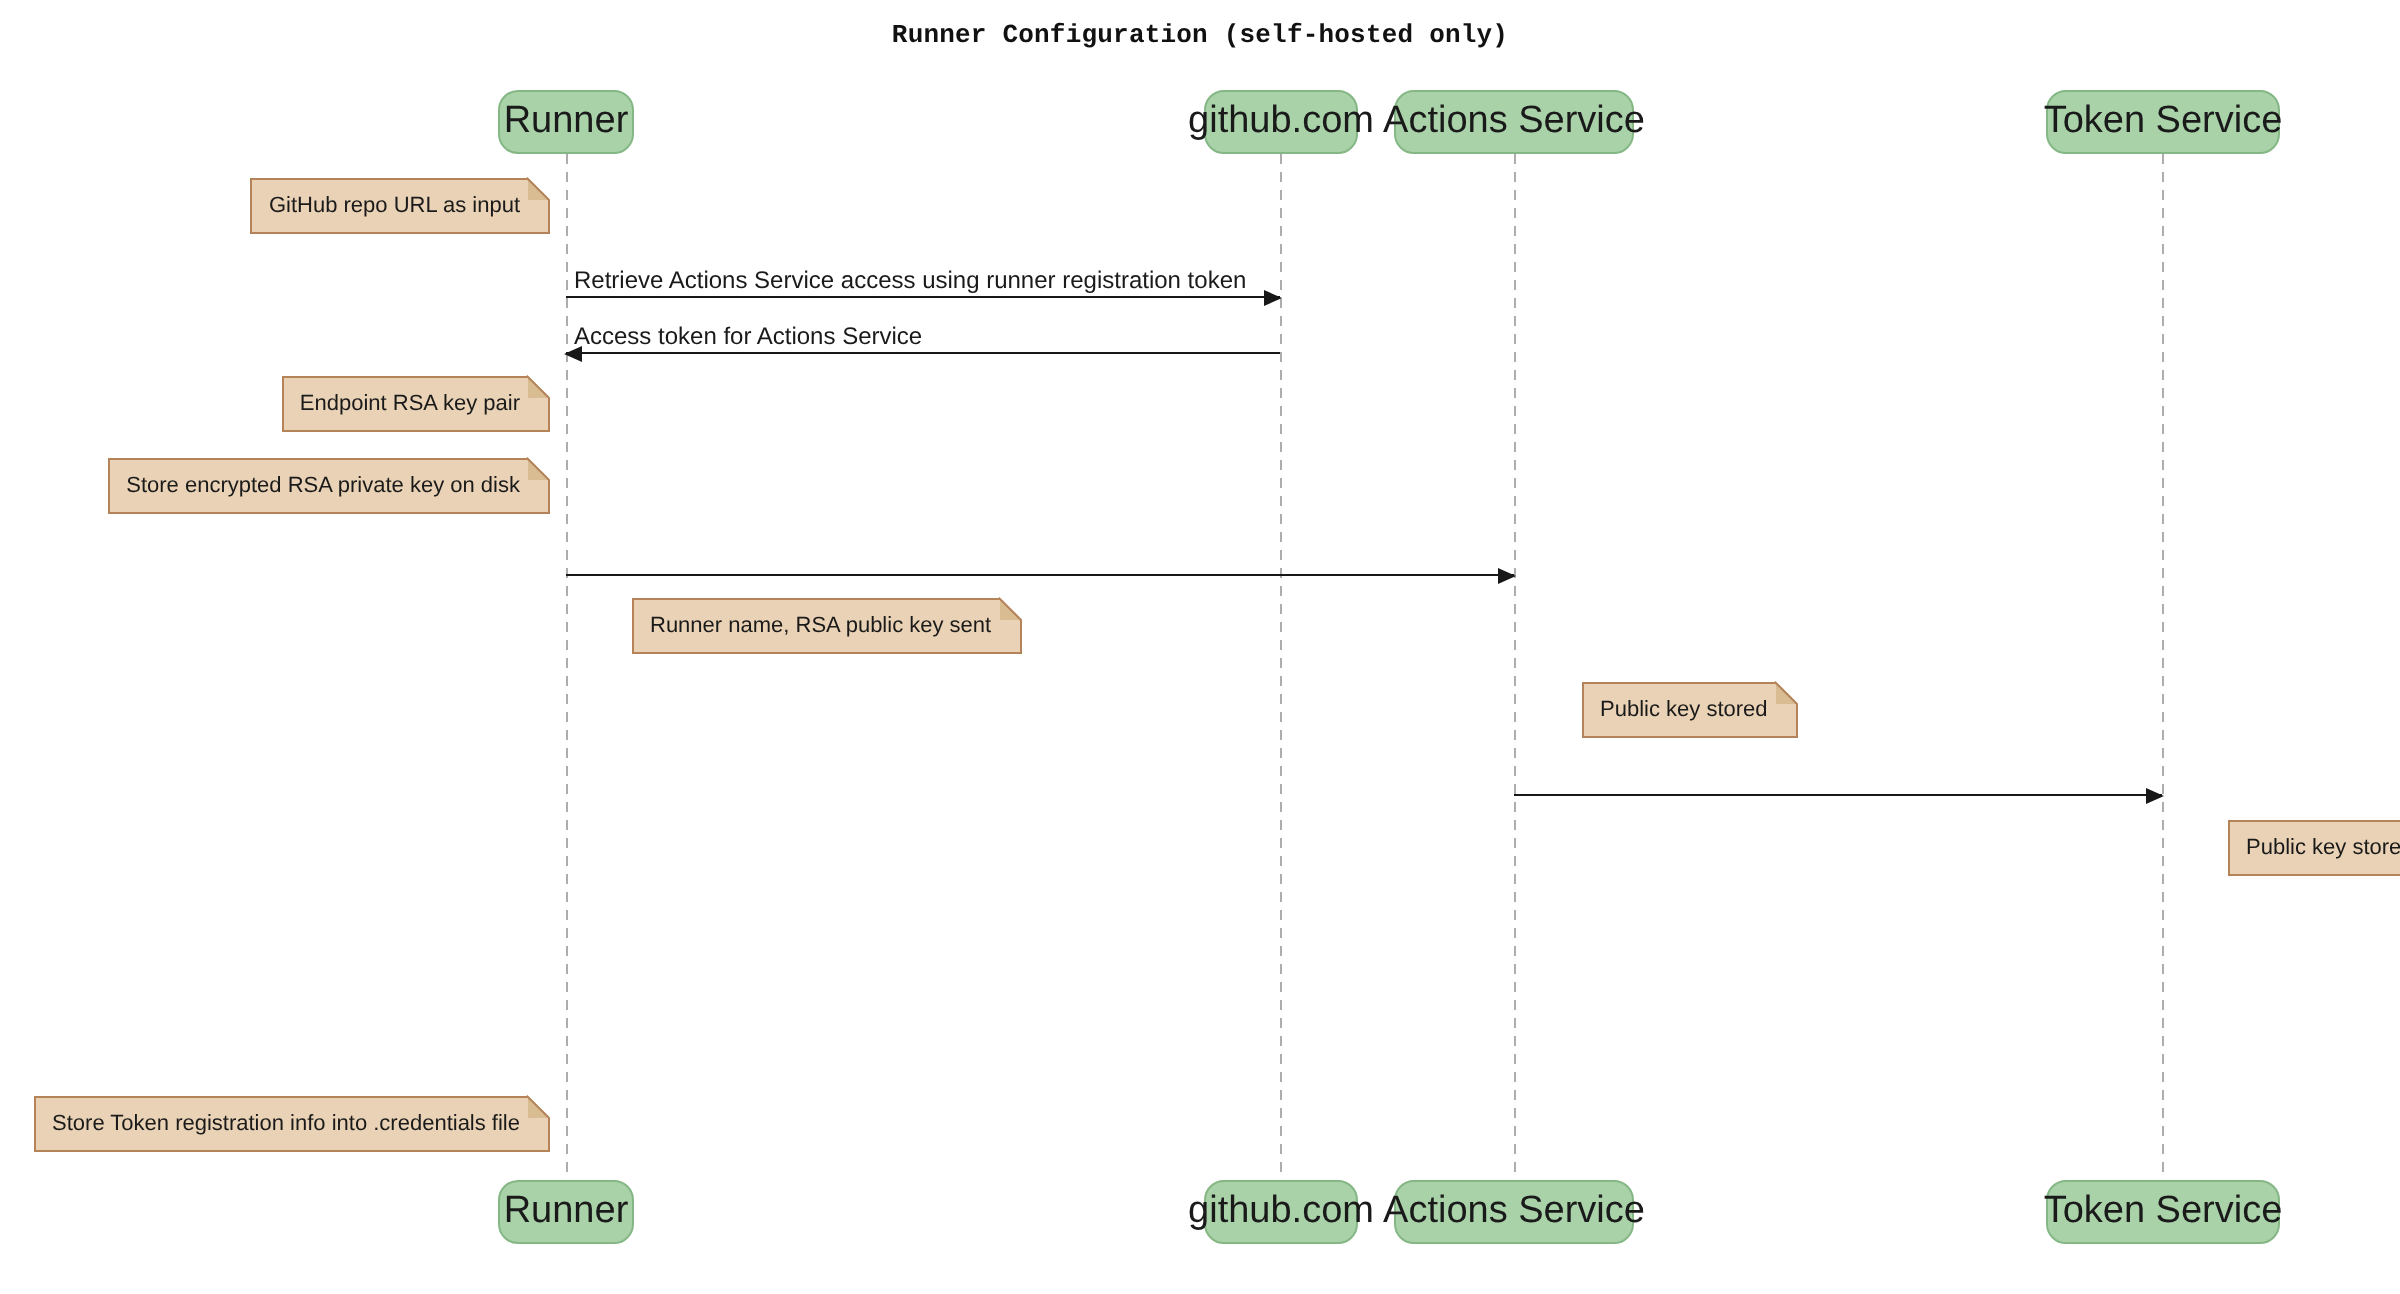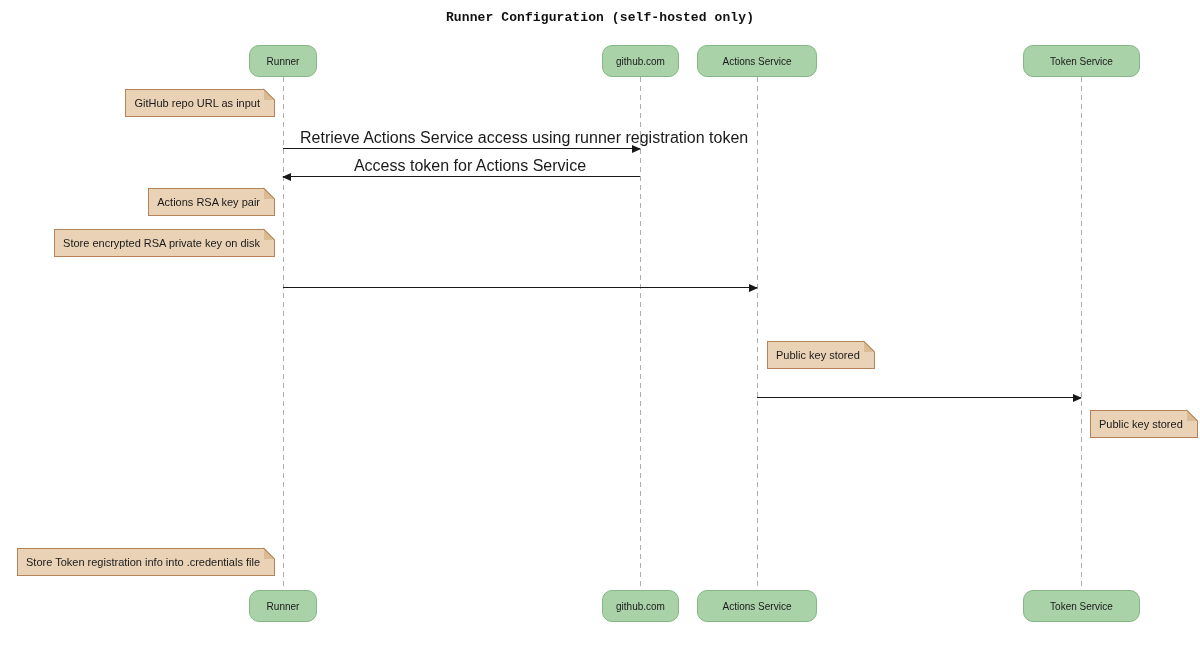--- a/index.html
+++ b/index.html
@@ -14,42 +14,42 @@
   .lifeline{
     position:absolute;top:77px;height:513px;width:1px;z-index:0;
     background:repeating-linear-gradient(to bottom, var(--lifeline,#ADADAD) 0 5px, transparent 5px 9px);
   }
   .participant{
     position:absolute;height:32px;box-sizing:border-box;z-index:2;
     background:var(--participant-fill,#A9D2A9);
     border:1px solid var(--participant-border,#85B785);
     border-radius:10px;
     display:flex;align-items:center;justify-content:center;
-    font-size:10px;color:#1a1a1a;white-space:nowrap;
+    font-size:19px;color:#1a1a1a;white-space:nowrap;
   }
   .note{
     position:absolute;box-sizing:border-box;z-index:2;
     background:var(--note-fill,#E9D2B5);
     border:1px solid var(--note-border,#B5835A);
     padding:5px 14px 5px 8px;
-    font-size:11px;line-height:16px;color:#1a1a1a;white-space:nowrap;
+    font-size:11px;line-height:16px;color:#1a1a1a;white-space:nowrap;margin-left:24px;
   }
   .note::before{ 
     content:"";position:absolute;top:-1px;right:-1px;width:0;height:0;
     border-style:solid;border-width:0 11px 11px 0;
     border-color:#ffffff #ffffff #D9BC92 transparent;
   }
   .note::after{ 
     content:"";position:absolute;top:4px;right:-3px;width:16px;height:1px;
     background:var(--note-border,#B5835A);transform:rotate(45deg);
   }
   .msg{position:absolute;height:18px;z-index:1;}
   .msg-label{
-    position:absolute;left:17px;right:0;bottom:2px;text-align:center;
-    font-size:16px;color:#1a1a1a;white-space:nowrap;
+    position:absolute;left:4px;right:0;bottom:2px;text-align:left;
+    font-size:12px;color:#1a1a1a;white-space:nowrap;
   }
   .msg-line{
     position:absolute;left:0;right:0;bottom:0;height:0;
     border-top:1px solid var(--arrow,#181818);
   }
   .msg-arrowhead{position:absolute;bottom:-4px;width:0;height:0;}
   .msg.right .msg-arrowhead{
     right:-1px;
     border-top:4px solid transparent;border-bottom:4px solid transparent;
     border-left:9px solid var(--arrow,#181818);
@@ -85,22 +85,23 @@
   <div class="msg right" style="left:283px;top:270px;width:474px">
     <div class="msg-line"></div>
     <div class="msg-arrowhead"></div>
   </div>
   <div class="msg right" style="left:757px;top:380px;width:324px">
     <div class="msg-line"></div>
     <div class="msg-arrowhead"></div>
   </div>
 
   <div class="note" style="right:925px;top:89px">GitHub repo URL as input</div>
-  <div class="note" style="right:925px;top:188px">Actions RSA key pair</div>
+  <div class="note" style="right:925px;top:188px">Endpoint RSA key pair</div>
   <div class="note" style="right:925px;top:229px">Store encrypted RSA private key on disk</div>
+  <div class="note" style="left:292px;top:299px">Runner name, RSA public key sent</div>
   <div class="note" style="left:767px;top:341px">Public key stored</div>
   <div class="note" style="left:1090px;top:410px">Public key stored</div>
   <div class="note" style="right:925px;top:548px">Store Token registration info into .credentials file</div>
 
   <div class="participant" style="left:249px;top:45px;width:68px">Runner</div>
   <div class="participant" style="left:602px;top:45px;width:77px">github.com</div>
   <div class="participant" style="left:697px;top:45px;width:120px">Actions Service</div>
   <div class="participant" style="left:1023px;top:45px;width:117px">Token Service</div>
 
   <div class="participant" style="left:249px;top:590px;width:68px">Runner</div>

